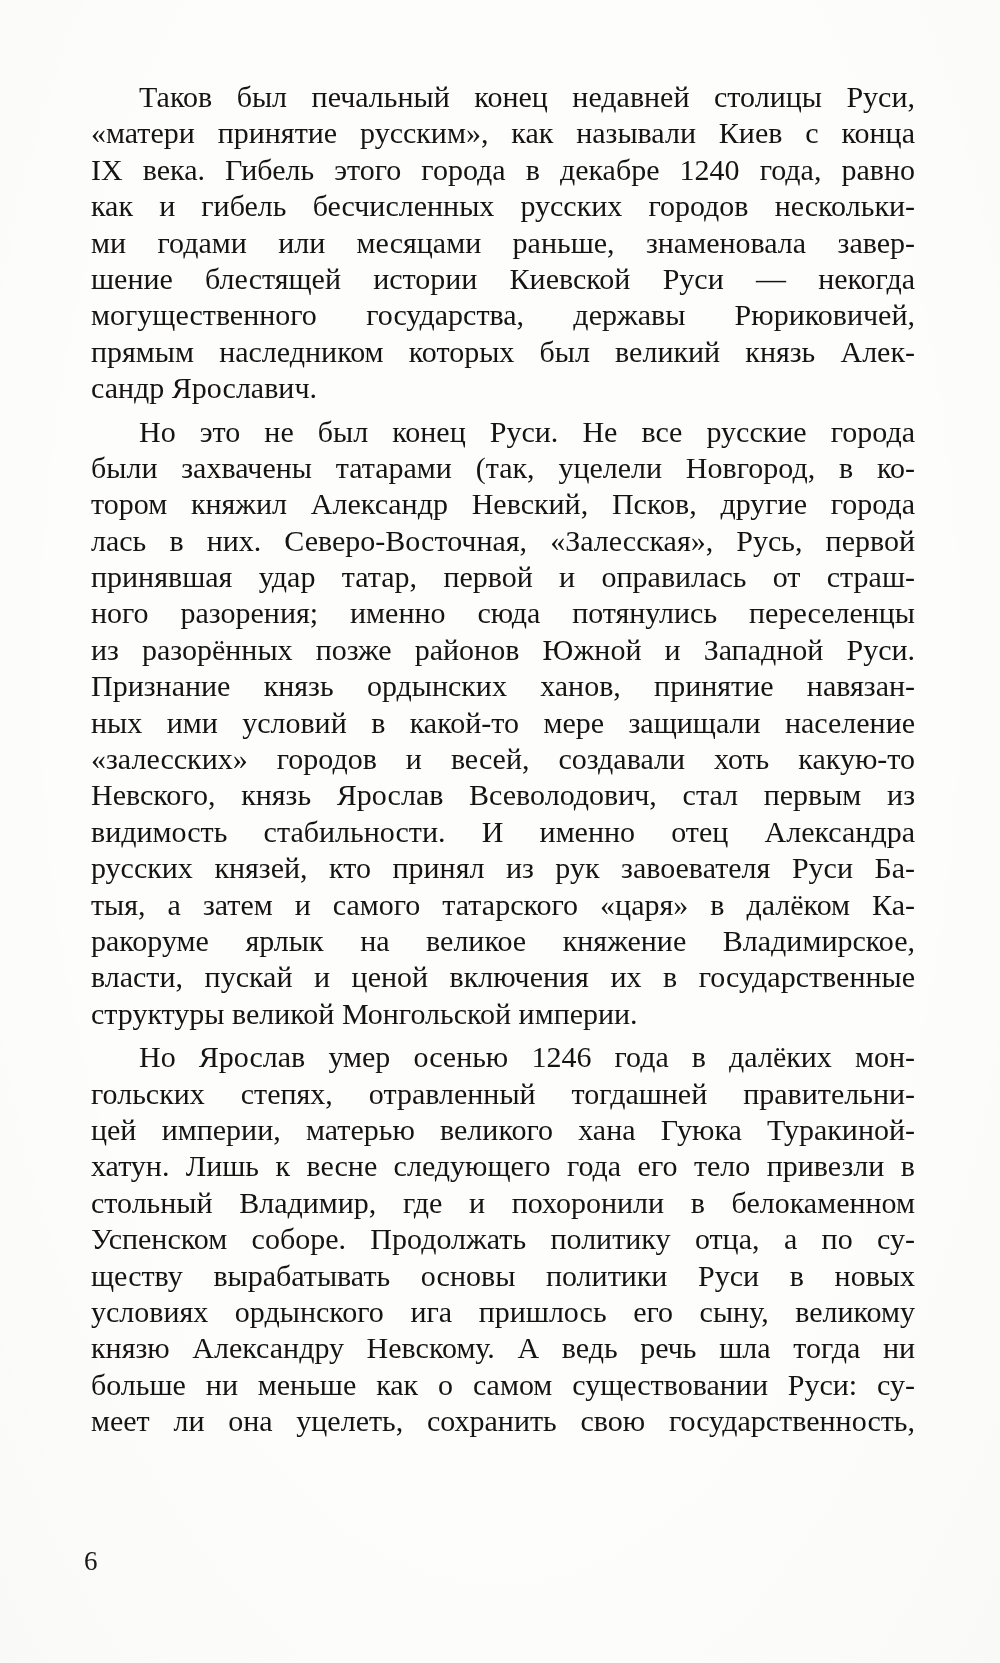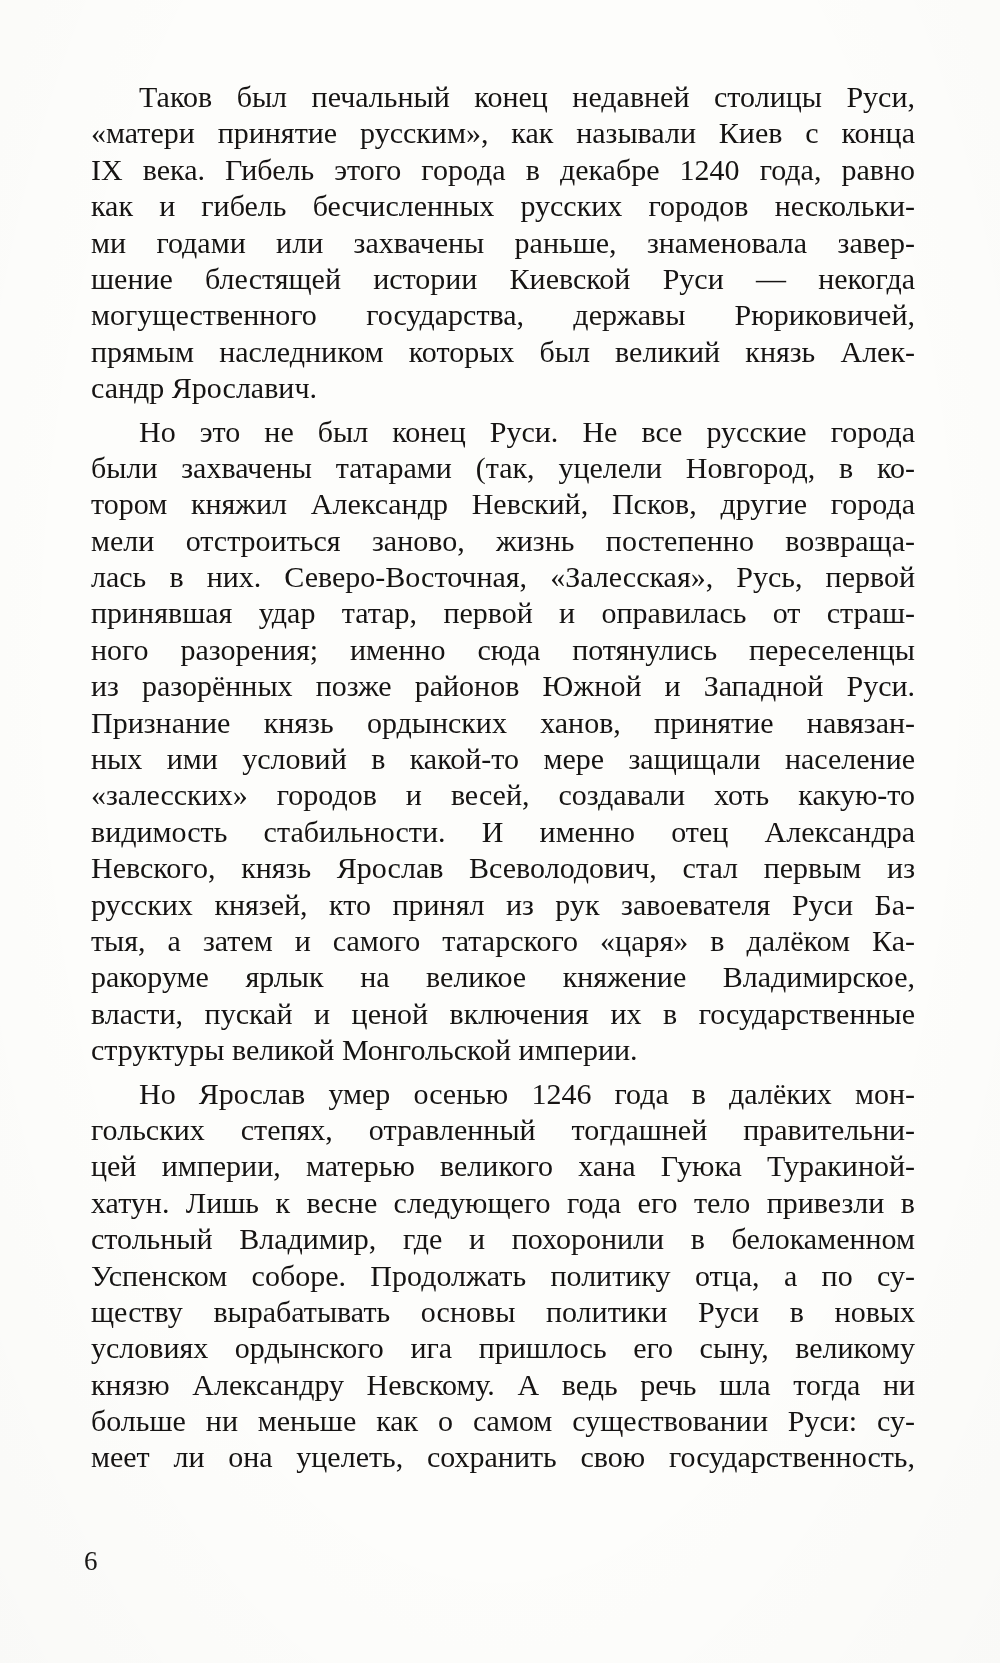--- a/index.html
+++ b/index.html
@@ -61,40 +61,39 @@
 </head>
 <body>
 
 <div class="page">
   <div class="text-block">
       <div class="paragraph">
         <div class="line first">Таков был печальный конец недавней столицы Руси,</div>
         <div class="line">«матери принятие русским», как называли Киев с конца</div>
         <div class="line">IX века. Гибель этого города в декабре 1240 года, равно</div>
         <div class="line">как и гибель бесчисленных русских городов нескольки-</div>
-        <div class="line">ми годами или захвачены раньше, знаменовала завер-</div>
+        <div class="line">ми годами или месяцами раньше, знаменовала завер-</div>
         <div class="line">шение блестящей истории Киевской Руси — некогда</div>
         <div class="line">могущественного государства, державы Рюриковичей,</div>
         <div class="line">прямым наследником которых был великий князь Алек-</div>
         <div class="line last">сандр Ярославич.</div>
       </div>
       <div class="paragraph">
         <div class="line first">Но это не был конец Руси. Не все русские города</div>
         <div class="line">были захвачены татарами (так, уцелели Новгород, в ко-</div>
         <div class="line">тором княжил Александр Невский, Псков, другие города</div>
-        <div class="line">мели отстроиться заново, жизнь постепенно возвраща-</div>
         <div class="line">лась в них. Северо-Восточная, «Залесская», Русь, первой</div>
         <div class="line">принявшая удар татар, первой и оправилась от страш-</div>
         <div class="line">ного разорения; именно сюда потянулись переселенцы</div>
         <div class="line">из разорённых позже районов Южной и Западной Руси.</div>
         <div class="line">Признание князь ордынских ханов, принятие навязан-</div>
         <div class="line">ных ими условий в какой-то мере защищали население</div>
         <div class="line">«залесских» городов и весей, создавали хоть какую-то</div>
+        <div class="line">Невского, князь Ярослав Всеволодович, стал первым из</div>
         <div class="line">видимость стабильности. И именно отец Александра</div>
-        <div class="line">Невского, князь Ярослав Всеволодович, стал первым из</div>
         <div class="line">русских князей, кто принял из рук завоевателя Руси Ба-</div>
         <div class="line">тыя, а затем и самого татарского «царя» в далёком Ка-</div>
         <div class="line">ракоруме ярлык на великое княжение Владимирское,</div>
         <div class="line">власти, пускай и ценой включения их в государственные</div>
         <div class="line last">структуры великой Монгольской империи.</div>
       </div>
       <div class="paragraph">
         <div class="line first">Но Ярослав умер осенью 1246 года в далёких мон-</div>
         <div class="line">гольских степях, отравленный тогдашней правительни-</div>
         <div class="line">цей империи, матерью великого хана Гуюка Туракиной-</div>

